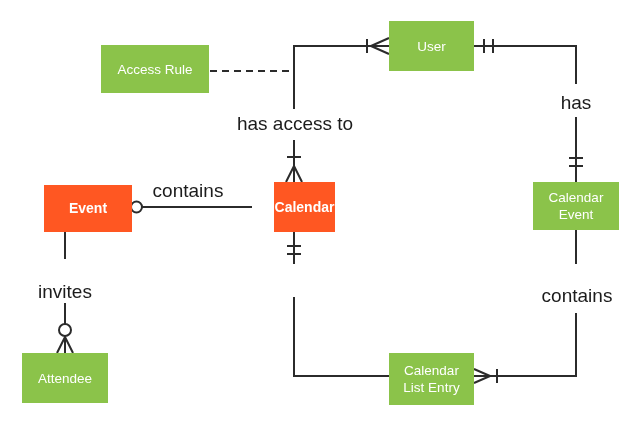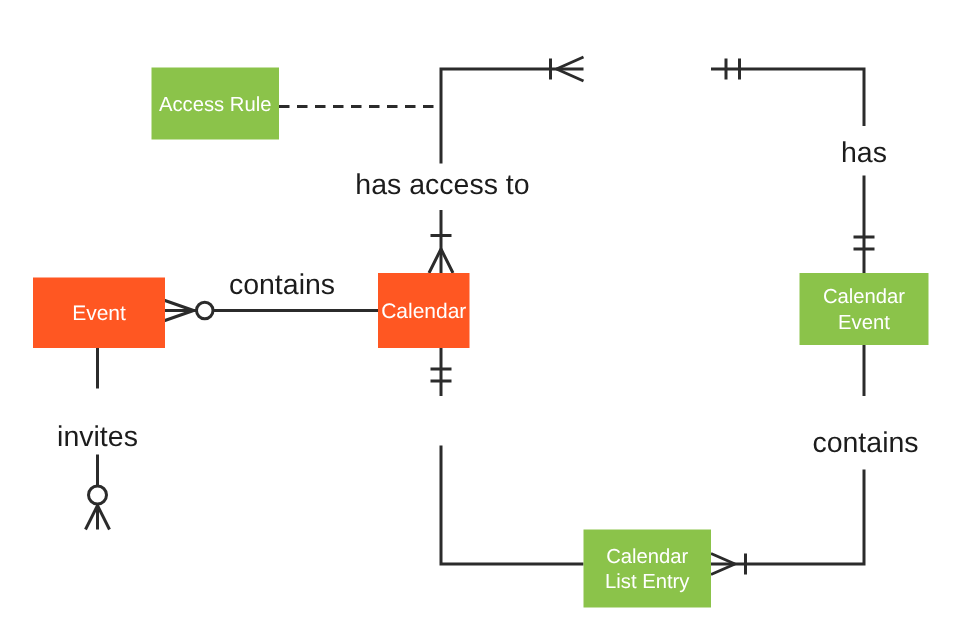--- a/index.html
+++ b/index.html
@@ -11,21 +11,21 @@
     overflow:hidden;
   }
   svg.edges { position:absolute; left:0; top:0; width:642px; height:423px; }
   .ln { stroke:var(--line-color,#2b2b2b); stroke-width:2; fill:none; }
   .dashed { stroke-dasharray:7 5; }
   .zero-circle { fill:#ffffff; stroke:var(--line-color,#2b2b2b); stroke-width:2; }
   .entity {
     position:absolute; display:flex; align-items:center; justify-content:center;
     color:var(--entity-text,#ffffff); text-align:center; box-sizing:border-box;
   }
-  .entity.orange { background:var(--orange,#ff5722); font-weight:400; font-size:14px; }
+  .entity.orange { background:var(--orange,#ff5722); font-weight:700; font-size:14px;margin-left:22px; }
   .entity.green  { background:var(--green,#8bc34a);  font-weight:400; font-size:13.5px; }
   .entity .lbl { padding:0 4px; line-height:17px; }
   .rel-label {
     position:absolute; transform:translate(-50%,-50%);
     font-size:19px; color:var(--label-color,#1c1c1c); white-space:nowrap;
     background:var(--bg,#ffffff); padding:0 2px;
   }
 </style>
 </head>
 <body>
@@ -76,37 +76,43 @@
       <circle class="zero-circle" cx="65" cy="330" r="6"></circle>
       <path class="ln" d="M65,336 V353"></path>
       <path class="ln" d="M65,337 L57,353 M65,337 L73,353"></path>
     </g>
 
     <g>
       <path class="ln dashed" d="M186,71 H294"></path>
     </g>
   </svg>
 
-  <div class="entity green" style="left:101px; top:45px; width:85px; height:48px;">
+  <div class="entity green" style="left:101px; top:45px; width:108px; height:48px;">
     <span class="lbl">Access Rule</span>
   </div>
 
+  <div class="entity green" style="left:389px; top:21px; width:85px; height:50px;">
+    <span class="lbl">User</span>
+  </div>
 
   <div class="entity orange" style="left:22px; top:185px; width:88px; height:47px;">
     <span class="lbl">Event</span>
   </div>
 
   <div class="entity orange" style="left:252px; top:182px; width:61px; height:50px;">
     <span class="lbl">Calendar</span>
   </div>
 
   <div class="entity green" style="left:533px; top:182px; width:86px; height:48px;">
     <span class="lbl">Calendar Event</span>
   </div>
 
+  <div class="entity green" style="left:22px; top:353px; width:86px; height:50px;">
+    <span class="lbl">Attendee</span>
+  </div>
 
   <div class="entity green" style="left:389px; top:353px; width:85px; height:52px;">
     <span class="lbl">Calendar List Entry</span>
   </div>
 
   <div class="rel-label" style="left:188px; top:191px;">contains</div>
 
   <div class="rel-label" style="left:295px; top:124px;">has access to</div>
 
   <div class="rel-label" style="left:576px; top:103px;">has</div>

